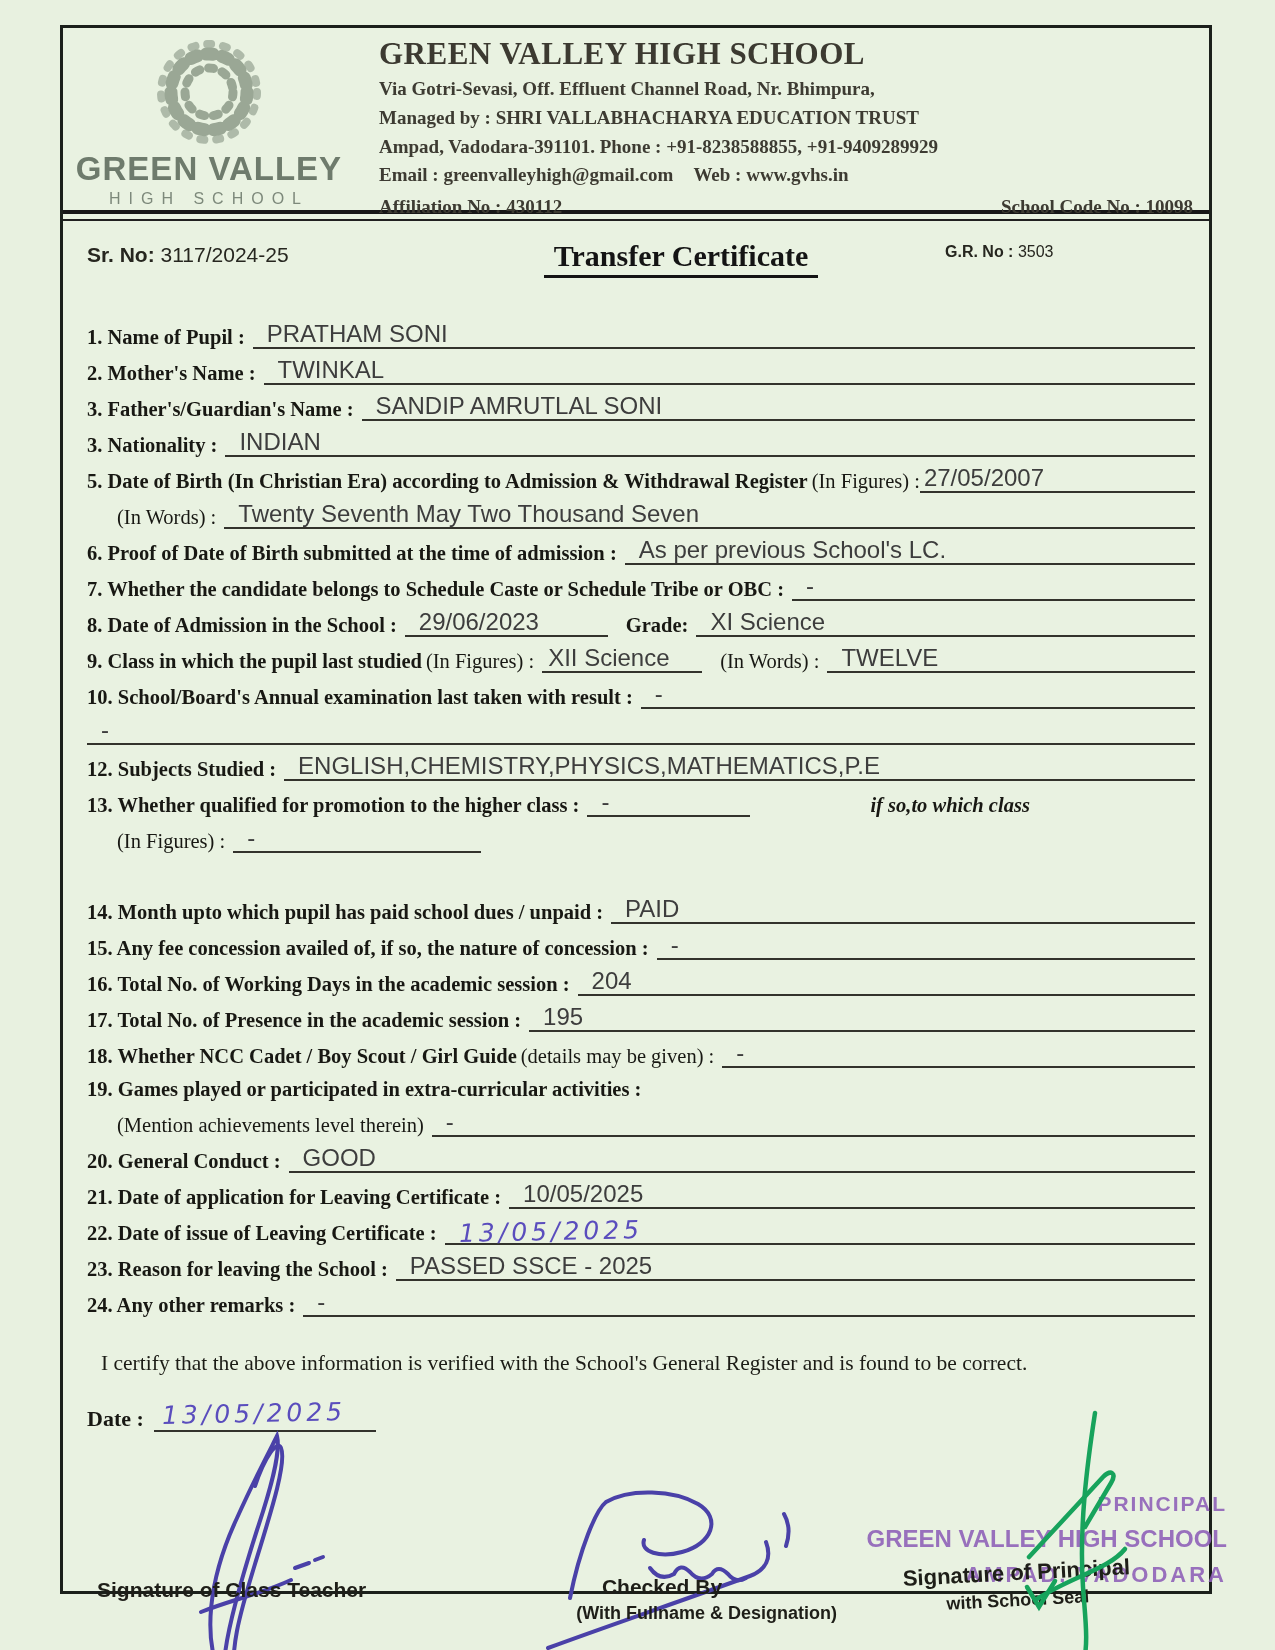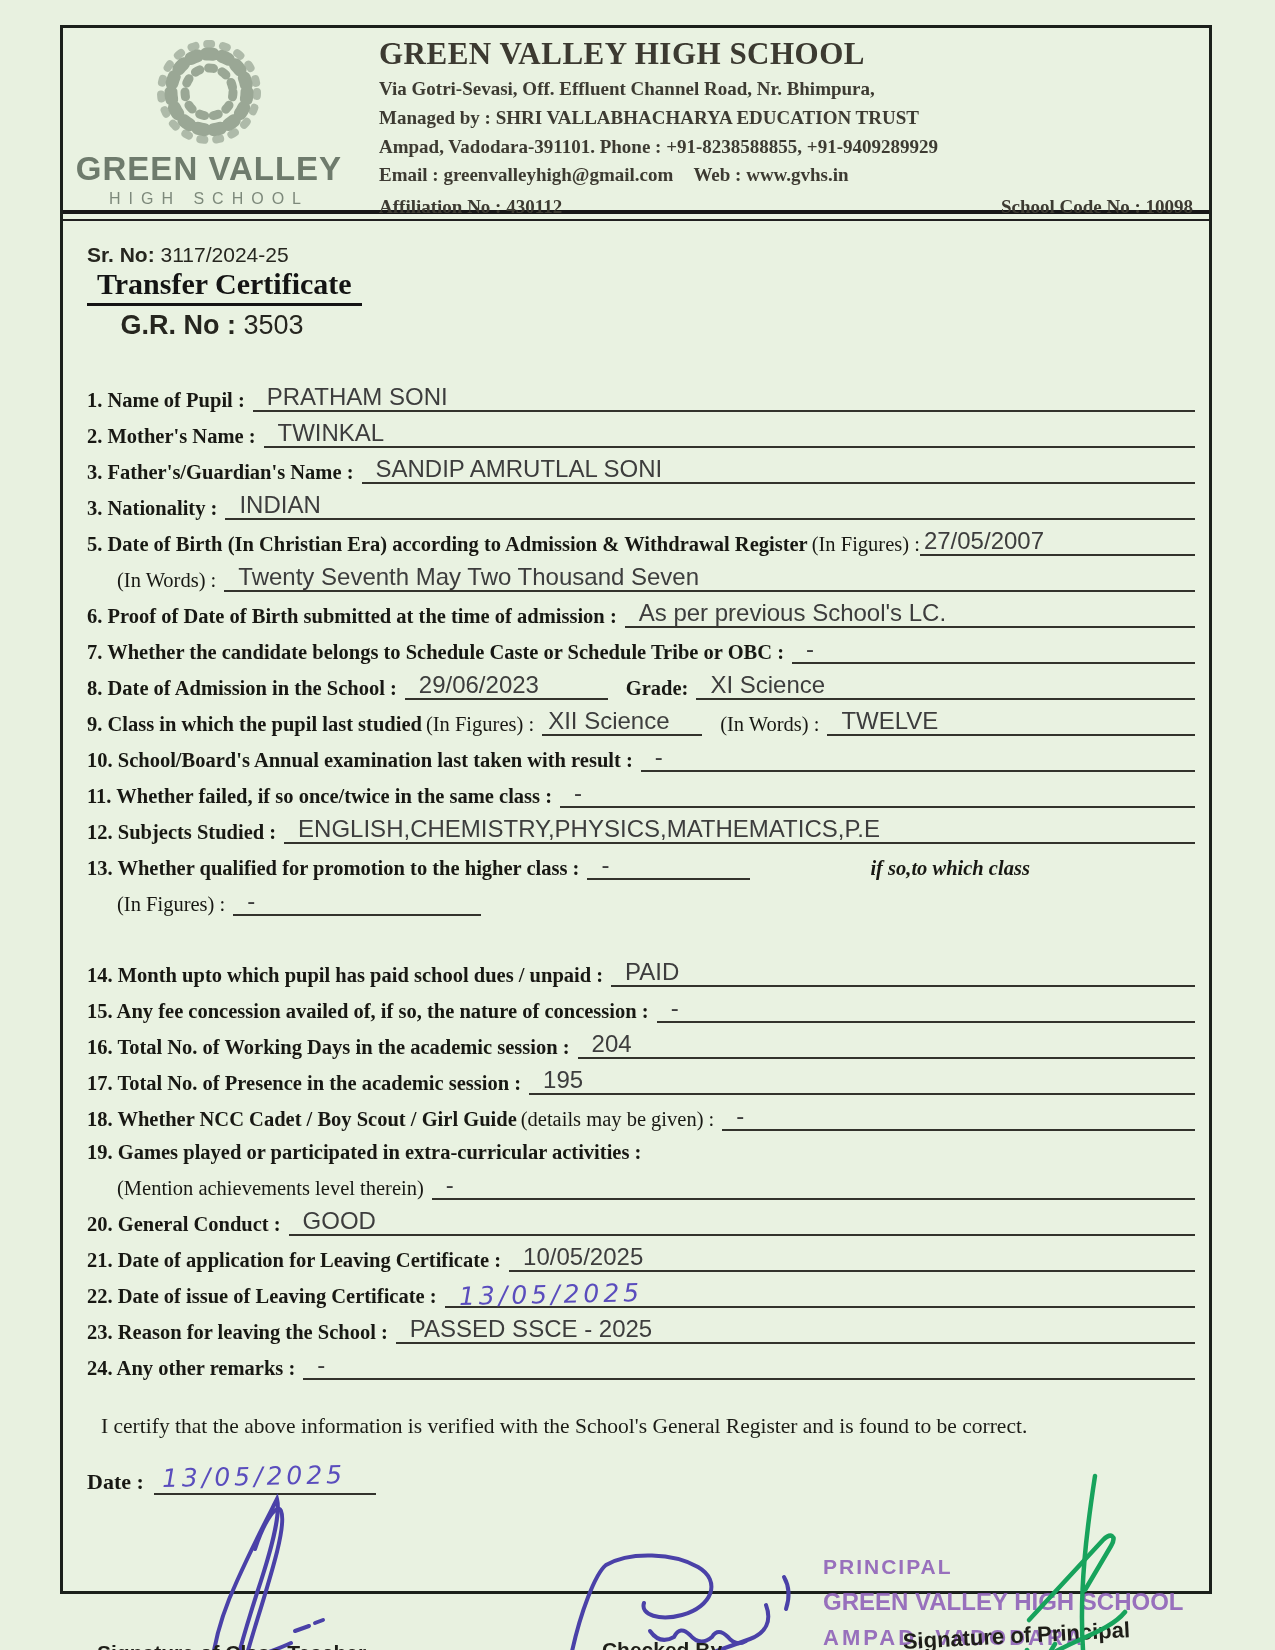--- a/index.html
+++ b/index.html
@@ -25,23 +25,23 @@
   .logo-sub{font-family:"Liberation Sans",sans-serif;font-size:16px;color:#7d897b;letter-spacing:8px;margin-top:2px;}
   .header-text{flex:1;padding-left:34px;color:#3d3b32;}
   .school-name{font-size:31px;font-weight:bold;color:#3c3a31;letter-spacing:.5px;margin-top:2px;}
   .hline{font-size:19px;font-weight:bold;margin-top:5px;line-height:1.25;}
   .email-line{display:flex;gap:20px;}
   .aff-row{display:flex;justify-content:space-between;margin-top:9px;font-weight:bold;font-size:19px;}
   .divider{border-top:4px solid #171717;}
   .divider2{border-top:2px solid #202020;margin-top:5px;}
   
   .body{padding:10px 14px 0 24px;}
-  .title-row{display:flex;align-items:flex-start;margin-top:8px;flex-direction:column;}
+  .title-row{display:flex;align-items:flex-start;margin-top:8px;}
   .srno{width:330px;font-family:"Liberation Sans",sans-serif;font-size:21px;color:#26261f;padding-top:4px;}
-  .grno{width:250px;text-align:center;font-family:"Liberation Sans",sans-serif;font-size:27px;color:#26261f;padding-top:4px;}
+  .grno{width:250px;text-align:left;font-family:"Liberation Sans",sans-serif;font-size:16px;color:#26261f;padding-top:4px;}
   .blb{font-weight:bold;}
   .title-wrap{flex:1;text-align:center;}
   .title{display:inline-block;font-size:30px;font-weight:bold;color:#141414;border-bottom:3px solid #141414;padding:0 10px 2px 10px;}
   
   .rows{margin-top:44px;}
   .row{display:flex;align-items:flex-end;margin-top:9px;font-size:20.5px;font-weight:bold;color:#181813;line-height:24px;}
   .lbl{white-space:nowrap;padding-right:8px;}
   .reg{font-weight:normal;}
   .ind{margin-left:30px;}
   .fill{flex:1;border-bottom:2px solid #33332c;display:flex;align-items:flex-end;padding:0 4px 1px 14px;min-height:24px;min-width:0;}
@@ -55,21 +55,21 @@
   .hand{font-family:"DejaVu Sans",sans-serif;font-style:italic;font-weight:normal;
         color:#5a4dbd;font-size:25px;letter-spacing:4px;line-height:20px;
         display:inline-block;transform:rotate(-1.2deg);}
   
   .certify{margin-top:34px;font-size:21.5px;color:#1c1c16;padding-left:14px;font-weight:normal;}
   .date-row{margin-top:26px;display:flex;align-items:flex-end;font-size:22px;font-weight:bold;color:#181813;}
   .date-fill{width:210px;border-bottom:2px solid #33332c;margin-left:10px;padding:0 4px 2px 8px;}
   .sign-area{position:relative;height:228px;margin-top:8px;overflow:visible;}
   .sig-label{font-family:"Liberation Sans",sans-serif;font-weight:bold;font-size:21px;color:#1e1e18;position:absolute;}
   .sig-sub{font-family:"Liberation Sans",sans-serif;font-weight:bold;font-size:18px;color:#1e1e18;}
-  .stamp{position:absolute;left:736px;top:52px;width:380px;text-align:left;
+  .stamp{position:absolute;left:760px;top:52px;width:380px;text-align:right;
          font-family:"Liberation Sans",sans-serif;font-weight:bold;color:#8d5fb8;opacity:.88;}
   .stamp .s1{font-size:21px;letter-spacing:2px;}
   .stamp .s2{font-size:24px;margin-top:9px;}
   .stamp .s3{font-size:22px;letter-spacing:3px;margin-top:9px;}
   .principal-label{position:absolute;left:770px;top:118px;width:320px;text-align:center;transform:rotate(-3deg);}
   .principal-label div{line-height:1.35;}
   .sig-svg{position:absolute;}
 </style>
 </head>
 <body>
@@ -205,21 +205,20 @@
       </div>
 
       <div class="row">
         <span class="lbl">10. School/Board's  Annual examination last taken with result :</span>
         <span class="fill">
             <span class="val">-</span>
           </span>
       </div>
 
       <div class="row">
-        <span class="lbl">11. Whether failed, if so once/twice in the same class :</span>
         <span class="fill">
             <span class="val">-</span>
           </span>
       </div>
 
       <div class="row">
         <span class="lbl">12. Subjects Studied :</span>
         <span class="fill">
             <span class="val">ENGLISH,CHEMISTRY,PHYSICS,MATHEMATICS,P.E</span>
           </span>

